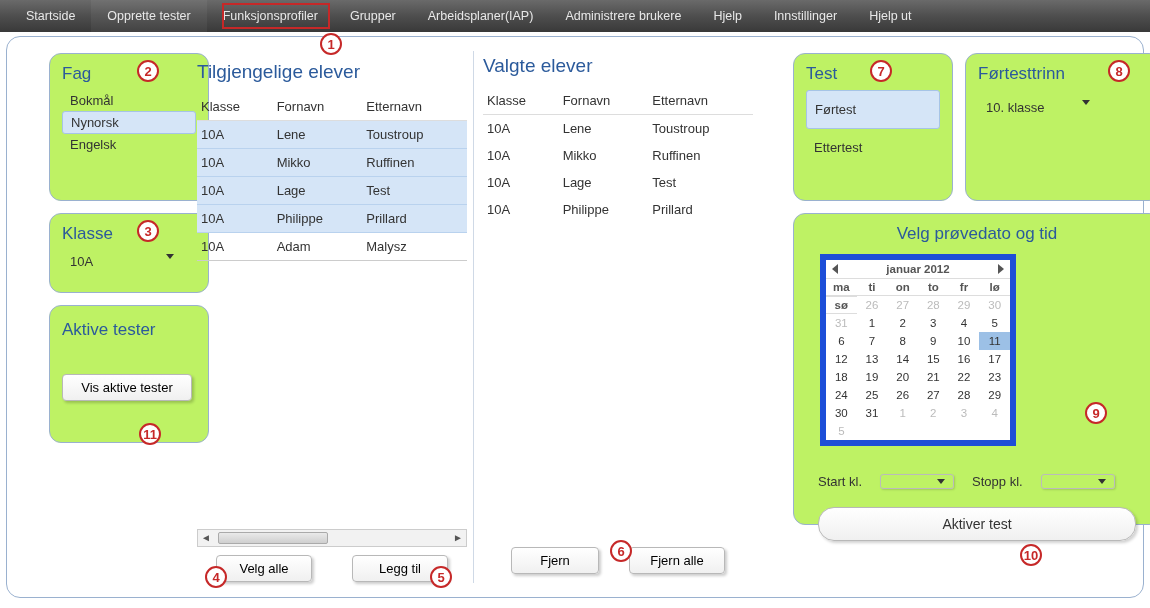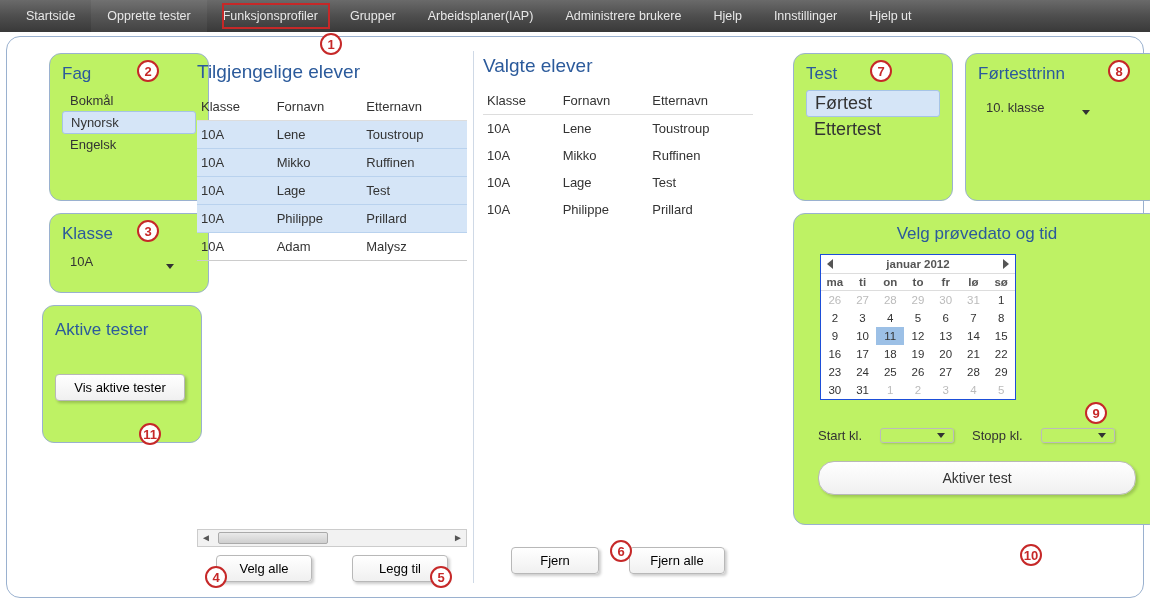--- a/index.html
+++ b/index.html
@@ -77,35 +77,35 @@
   }
   .section-title {
     color: #2b5a9b;
     font-size: 19px;
     font-weight: 400;
     margin-bottom: 10px;
   }
   
   .fag-panel { left: 14px; top: 16px; width: 160px; height: 148px; }
   .klasse-panel { left: 14px; top: 176px; width: 160px; height: 80px; }
-  .aktive-panel { left: 7px; top: 268px; width: 160px; height: 138px; padding-top: 14px; }
+  .aktive-panel { left: 14px; top: 268px; width: 160px; height: 138px; padding-top: 14px; }
   .fag-list { margin-top: 4px; }
   .fag-item {
     padding: 3px 8px;
     font-size: 13px;
     cursor: pointer;
     border-radius: 3px;
   }
   .fag-item.selected {
     background: #d5e5f7;
     border: 1px solid #a6c4e6;
   }
   .dropdown {
     display: inline-flex;
-    align-items: flex-end;
+    align-items: flex-start;
     justify-content: space-between;
     width: 120px;
     padding: 4px 8px;
     font-size: 13px;
     cursor: pointer;
   }
   .caret {
     width: 0; height: 0;
     border-left: 4px solid transparent;
     border-right: 4px solid transparent;
@@ -165,51 +165,51 @@
   .btn-row { margin-top: 8px; display:flex; gap: 40px; justify-content:center; }
   
   .vdiv {
     position:absolute;
     left: 466px; top: 14px; bottom: 14px;
     width:0; border-left:1px solid #cfd9e6;
   }
   
   .test-panel { left: 758px; top: 16px; width: 160px; height: 148px; }
   .test-list .item {
-    padding: 2px 8px;
-    font-size: 18px;
+    padding: 11px 8px;
+    font-size: 13px;
     cursor:pointer;
   }
   .test-list .item.selected {
     background: #d5e5f7;
     border:1px solid #a6c4e6;
     border-radius:3px;
   }
   .trinn-panel { left: 930px; top: 16px; width: 196px; height: 148px; }
   .date-panel { left: 758px; top: 176px; width: 368px; height: 312px; }
   .date-panel .section-title { text-align:center; font-size:17px; margin-bottom:10px; }
   .calendar {
     width: 196px;
     margin: 0 18px 0 14px;
-    border: 1px solid #1d4ed8;
+    border: 6px solid #1d4ed8;
     background:#fff;
     font-size:11.5px;
   }
   .cal-head {
     display:flex; align-items:center; justify-content:space-between;
     padding: 3px 6px;
     font-weight:600;
     color:#555;
   }
   .cal-nav {
     width:0;height:0;cursor:pointer;
   }
   .cal-nav.l { border-top:5px solid transparent;border-bottom:5px solid transparent;border-right:6px solid #555;}
   .cal-nav.r { border-top:5px solid transparent;border-bottom:5px solid transparent;border-left:6px solid #555;}
-  .cal-grid { display:grid; grid-template-columns: repeat(7,1fr); }
+  .cal-grid { display:grid; grid-template-columns: repeat(6,1fr); }
   .cal-grid .dow { text-align:center; font-weight:600; color:#555; padding:2px 0; border-top:1px solid #ddd; border-bottom:1px solid #ddd;}
   .cal-grid .day { text-align:center; padding:3px 0; color:#333;}
   .cal-grid .day.dim { color:#bbb; }
   .cal-grid .day.sel { background:#9cc0e6; }
   .time-row { display:flex; align-items:center; gap: 18px; margin: 28px 12px 0 12px; font-size:13px;}
   .time-row .dropdown { width: 74px; border:1px solid #bbb; border-radius:3px; box-shadow: 1px 1px 2px rgba(0,0,0,0.15);}
   .activate-row { margin: 18px 12px 0 12px; }
   .activate-btn {
     display:block; text-align:center;
     width: 100%;

